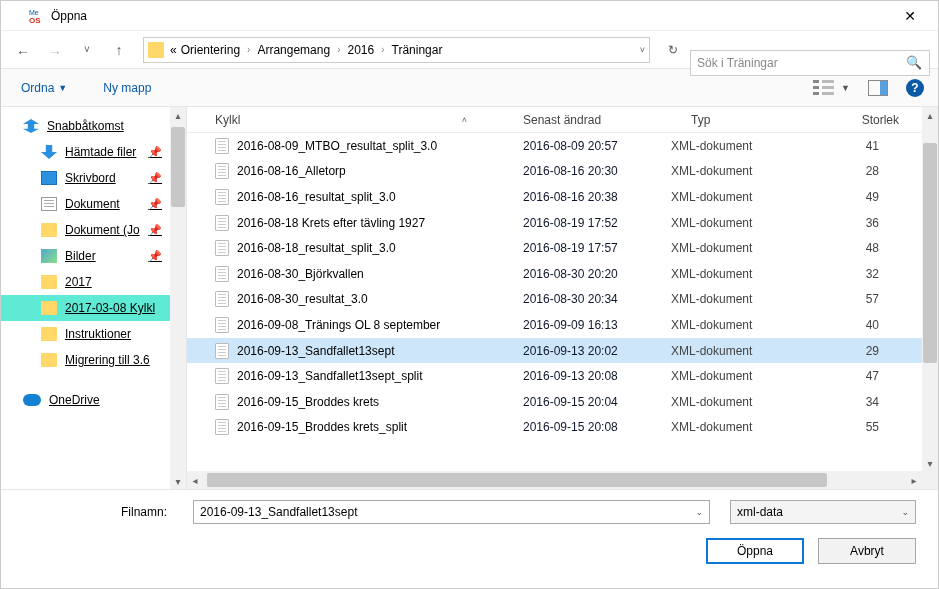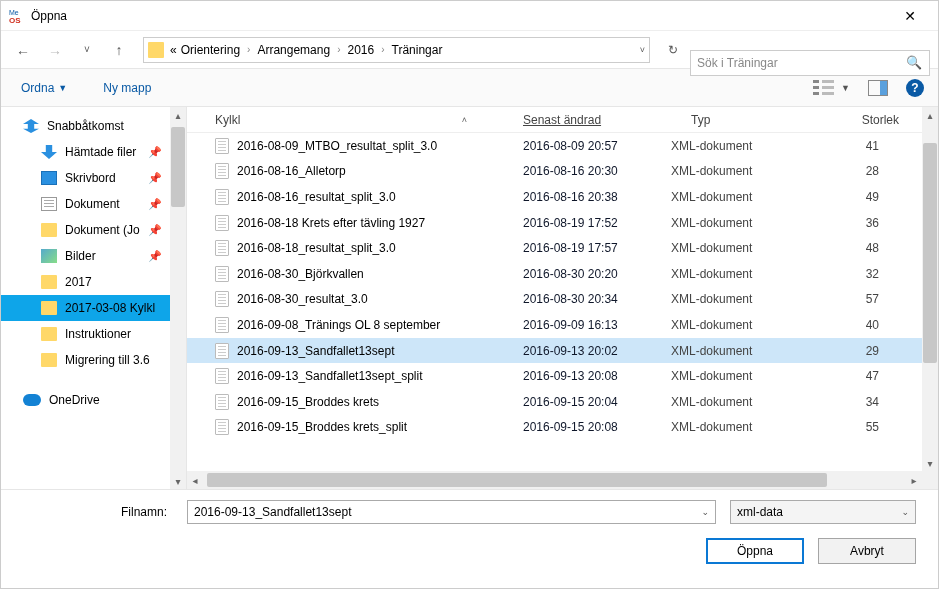--- a/index.html
+++ b/index.html
@@ -17,21 +17,21 @@
     .title-bar {
       height: 30px;
       display: flex;
       align-items: center;
       padding: 0 8px;
       border-bottom: 1px solid #eee;
     }
     .title-icon {
       width: 16px; height: 16px;
       margin-right: 6px;
-      display: inline-flex; align-items: center; justify-content: center;
+      display: inline-flex; align-items: center; justify-content: center; margin-left: 20px;
     }
     .title-text { font-size: 12px; }
     .title-close {
       margin-left: auto;
       width: 40px; height: 28px;
       display: flex; align-items: center; justify-content: center;
       font-size: 14px;
     }
     
     .nav-row {
@@ -146,24 +146,24 @@
       display:flex; flex-direction:column; align-items:center;
     }
     .sidebar-scroll .arrow { height:16px; font-size:10px; color:#666; display:flex;align-items:center;justify-content:center;width:100%;}
     .sidebar-scroll .thumb { width:14px; height:80px; background:#c7c7c7; margin-top:4px; border-radius:2px;}
     .sb-item {
       display:flex; align-items:center;
       height: 26px;
       padding: 0 6px 0 22px;
       gap:8px;
       color:#000;
-      white-space:nowrap; overflow:hidden;
+      white-space:nowrap; overflow:hidden;text-decoration:underline;
     }
     .sb-item.sub { padding-left: 40px; }
-    .sb-item.selected { background:#0ea5e9; }
+    .sb-item.selected { background:#5eead4; }
     .sb-icon { width:16px; height:14px; flex-shrink:0; }
     .sb-icon.quick { background:#2a90e0; clip-path: polygon(50% 0,100% 35%,70% 35%,70% 70%,100% 70%,50% 100%,0 70%,30% 70%,30% 35%,0 35%); }
     .sb-icon.download { background:#2a90e0; clip-path: polygon(30% 0,70% 0,70% 50%,100% 50%,50% 100%,0 50%,30% 50%);}
     .sb-icon.desktop { background:#2a90e0; border:1px solid #1a70b8;}
     .sb-icon.doc { background:#fff; border:1px solid #999; position:relative;}
     .sb-icon.doc::after{content:'';position:absolute;top:2px;left:2px;right:2px;height:1px;background:#aaa;box-shadow:0 3px 0 #aaa,0 6px 0 #aaa;}
     .sb-icon.folder { background:#ffd869; border-radius:1px; }
     .sb-icon.pics { background:linear-gradient(135deg,#5ac,#8d8);}
     .sb-icon.cloud { width:18px; height:12px; background:#1382d4; border-radius:6px;}
     .pin { color:#9a9a9a; font-size:11px; margin-left:auto; margin-right:18px;}
@@ -177,21 +177,21 @@
     .columns {
       display:flex;
       height:26px;
       align-items:center;
       border-bottom: 1px solid #eee;
       color:#444;
     }
     .col { padding: 0 8px; }
     .col-name { width: 328px; padding-left:28px; display:flex; align-items:center; gap:30px;}
     .col-name .sort { font-size:9px; color:#666; margin-left:auto; margin-right:40px;}
-    .col-date { width: 148px; text-decoration: underline; }
+    .col-date { width: 148px; }
     .col-type { width: 144px; margin-left: 20px; }
     .col-size { width: 80px; text-align:right; }
     .rows { }
     .row {
       display:flex;
       height:25.6px;
       align-items:center;
     }
     .row.selected { background:#cde6f9; }
     .row .c-name { width:328px; padding-left:28px; display:flex; align-items:center; gap:8px;}
@@ -211,21 +211,21 @@
       display:flex; align-items:center;
     }
     .fl-scroll-h .arrow{width:16px;font-size:10px;color:#666;text-align:center;}
     .fl-scroll-h .thumb{height:14px;width:620px;background:#c7c7c7;margin-left:4px;border-radius:2px;}
     .fl-corner{position:absolute;right:0;bottom:0;width:16px;height:18px;background:#f1f1f1;}
     
     .bottom {
       border-top:1px solid #e6e6e6;
       padding: 10px 22px 14px;
     }
-    .fn-row { display:flex; align-items:center; gap:14px; }
+    .fn-row { display:flex; align-items:center; gap:20px; }
     .fn-label { width:150px; text-align:right; padding-right:6px;}
     .fn-input {
       flex:1; height:24px; border:1px solid #aaa; padding:0 6px;
       display:flex; align-items:center; justify-content:space-between;
       background:#fff;
     }
     .fn-input input { border:none; outline:none; flex:1; font-size:12px; background:transparent;}
     .fn-select {
       width:186px; height:24px; border:1px solid #aaa; padding:0 6px;
       display:flex; align-items:center; justify-content:space-between;

